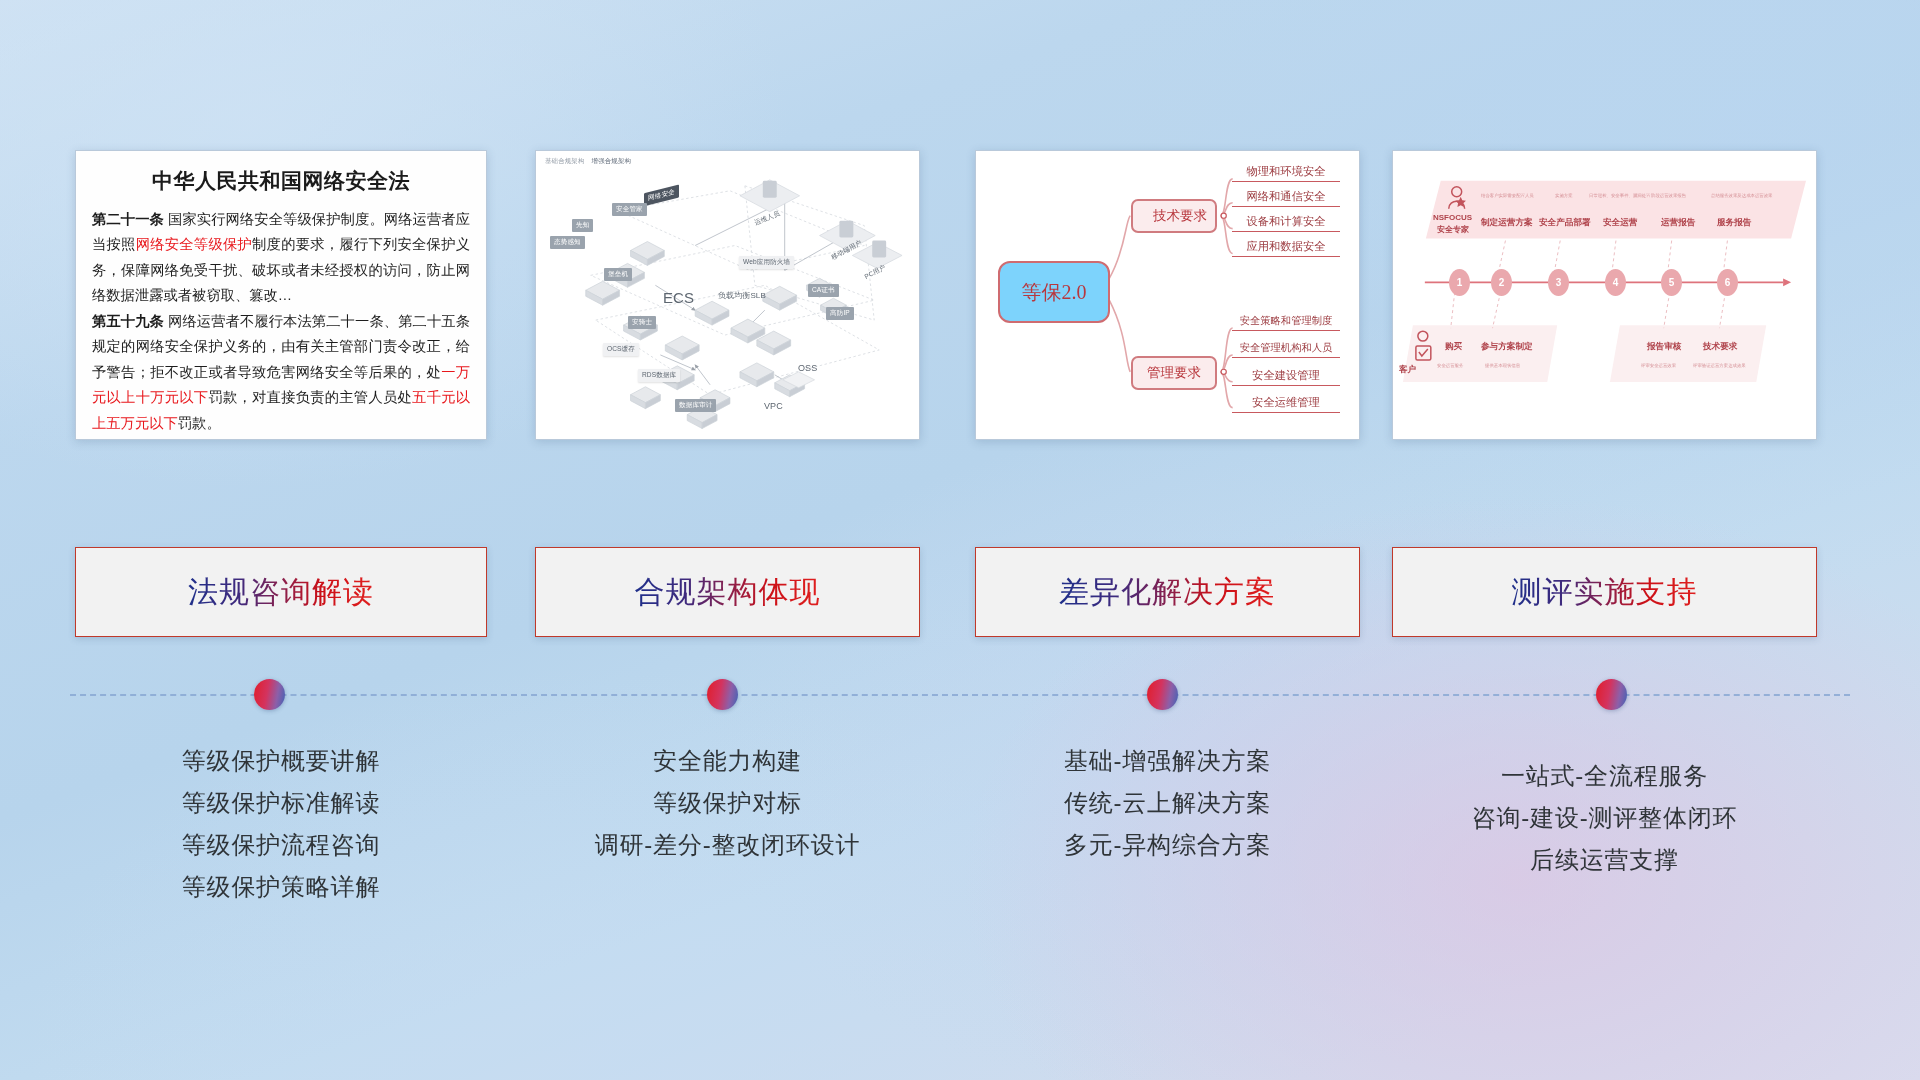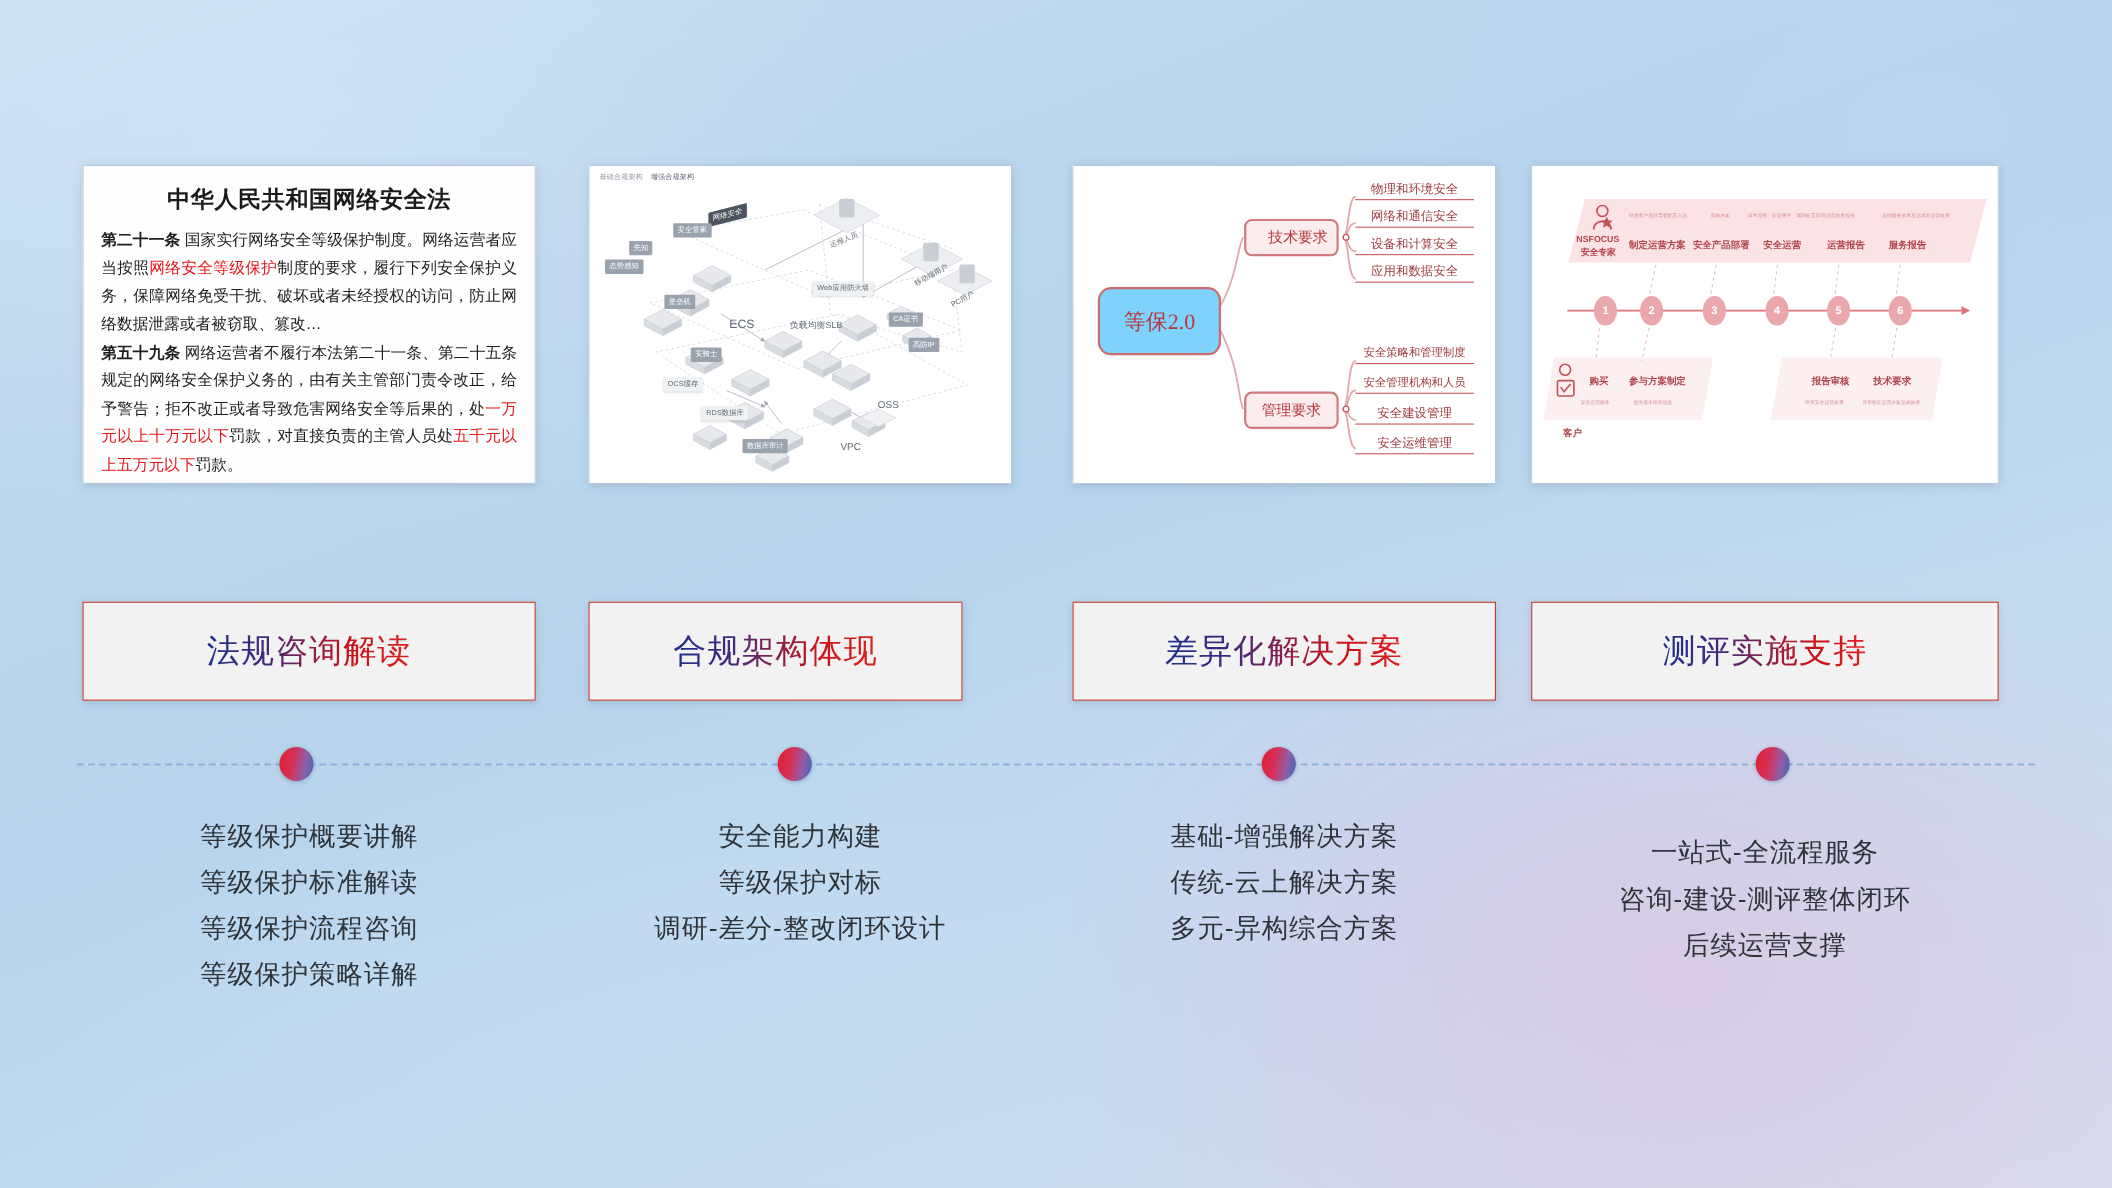--- a/index.html
+++ b/index.html
@@ -91,21 +91,21 @@
     border:1.6px solid #c0392b;
     box-shadow:0 2px 7px rgba(40,70,110,.18);
     display:flex; align-items:center; justify-content:center;
   }
   .titlebox .tt {
     font-size:30px; font-weight:500; letter-spacing:1px;
     background:linear-gradient(90deg,#1f2f8a 0%,#402a7d 28%,#8e1f49 52%,#cc1017 72%,#e02020 100%);
     -webkit-background-clip:text; background-clip:text; color:transparent;
   }
   .titlebox.t1 { left:75px;   width:412px; }
-  .titlebox.t2 { left:535px;  width:340px; }
+  .titlebox.t2 { left:535px;  width:385px; }
   .titlebox.t3 { left:975px;  width:385px; }
   .titlebox.t4 { left:1392px; width:425px; }
 
   
   .tl-line {
     position:absolute; left:70px; right:70px; top:694px; height:0;
     border-top:2px dashed #8aa9d4; opacity:.85;
   }
   .tl-dot {
     position:absolute; top:679px; width:31px; height:31px; border-radius:50%;
@@ -244,21 +244,21 @@
       <div class="node" style="left:76px;  top:52px;">安全管家</div>
       <div class="node" style="left:36px;  top:68px;">先知</div>
       <div class="node" style="left:14px;  top:85px;">态势感知</div>
       <div class="node plain" style="left:218px; top:63px; transform:rotate(-22deg);">运维人员</div>
       <div class="node plain" style="left:294px; top:95px; transform:rotate(-28deg);">移动端用户</div>
       <div class="node plain" style="left:328px; top:117px; transform:rotate(-28deg);">PC用户</div>
       <div class="node light" style="left:203px; top:105px;">Web应用防火墙</div>
       <div class="node" style="left:272px; top:133px;">CA证书</div>
       <div class="node" style="left:290px; top:156px;">高防IP</div>
       <div class="node" style="left:68px;  top:117px;">堡垒机</div>
-      <div class="node plain" style="left:127px; top:138px; font-size:11px;">ECS</div>
+      <div class="node plain" style="left:127px; top:138px; font-size:15px;">ECS</div>
       <div class="node plain" style="left:182px; top:139px; font-size:8px;">负载均衡SLB</div>
       <div class="node" style="left:92px;  top:165px;">安骑士</div>
       <div class="node light" style="left:67px;  top:192px;">OCS缓存</div>
       <div class="node light" style="left:102px; top:218px;">RDS数据库</div>
       <div class="node" style="left:139px; top:248px;">数据库审计</div>
       <div class="node plain" style="left:262px; top:212px; font-size:9px;">OSS</div>
       <div class="node plain" style="left:228px; top:250px; font-size:9px;">VPC</div>
     </div>
   </div>
 
@@ -322,21 +322,21 @@
           <path d="M56 58 C56 48, 72 48, 72 58"></path>
           <circle cx="30" cy="186" r="5"></circle>
           <rect x="23" y="196" width="15" height="14" rx="1.5"></rect>
           <path d="M26 202 l3 4 l6 -7"></path>
         </g>
         <path d="M68 46 l1.6 3.4 l3.7 .5 l-2.7 2.6 l.7 3.7 l-3.3 -1.8 l-3.3 1.8 l.7 -3.7 l-2.7 -2.6 l3.7 -.5 z" fill="#c2545c"></path>
       </svg>
 
       <div class="t big" style="left:40px; top:62px; font-size:8px;">NSFOCUS</div>
       <div class="t big" style="left:44px; top:73px; font-size:8px;">安全专家</div>
-      <div class="t big" style="left:28px; top:213px;margin-top:24px;">客户</div>
+      <div class="t big" style="left:6px; top:213px;">客户</div>
 
       <div class="t sml" style="left:88px;  top:42px;">结合客户实际需要配置人员</div>
       <div class="t big" style="left:88px;  top:66px;">制定运营方案</div>
       <div class="t sml" style="left:162px; top:42px;">实施方案</div>
       <div class="t big" style="left:146px; top:66px;">安全产品部署</div>
       <div class="t sml" style="left:196px; top:42px;">日常巡检、安全事件、漏洞处置</div>
       <div class="t big" style="left:210px; top:66px;">安全运营</div>
       <div class="t sml" style="left:258px; top:42px;">阶段运营效果报告</div>
       <div class="t big" style="left:268px; top:66px;">运营报告</div>
       <div class="t sml" style="left:318px; top:42px;">总结服务效果及达成本运营效果</div>

